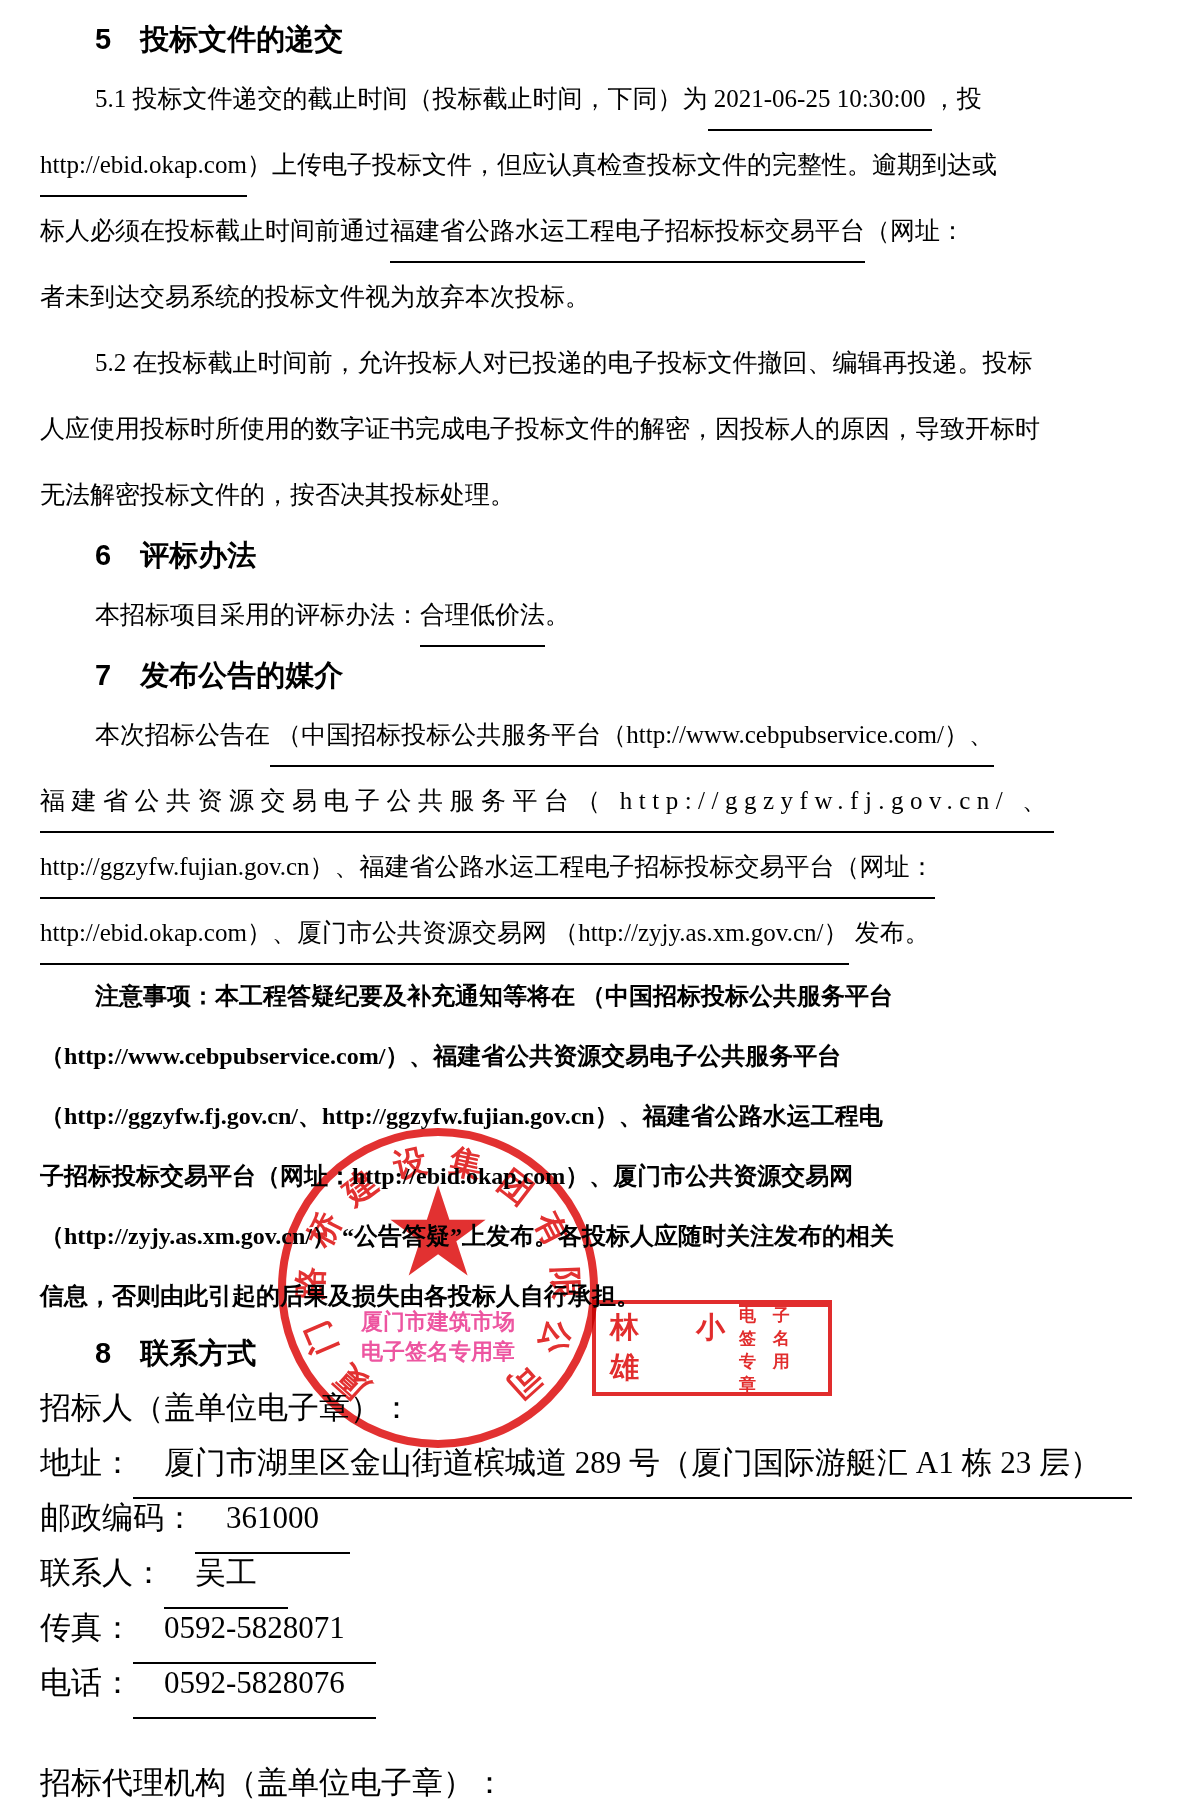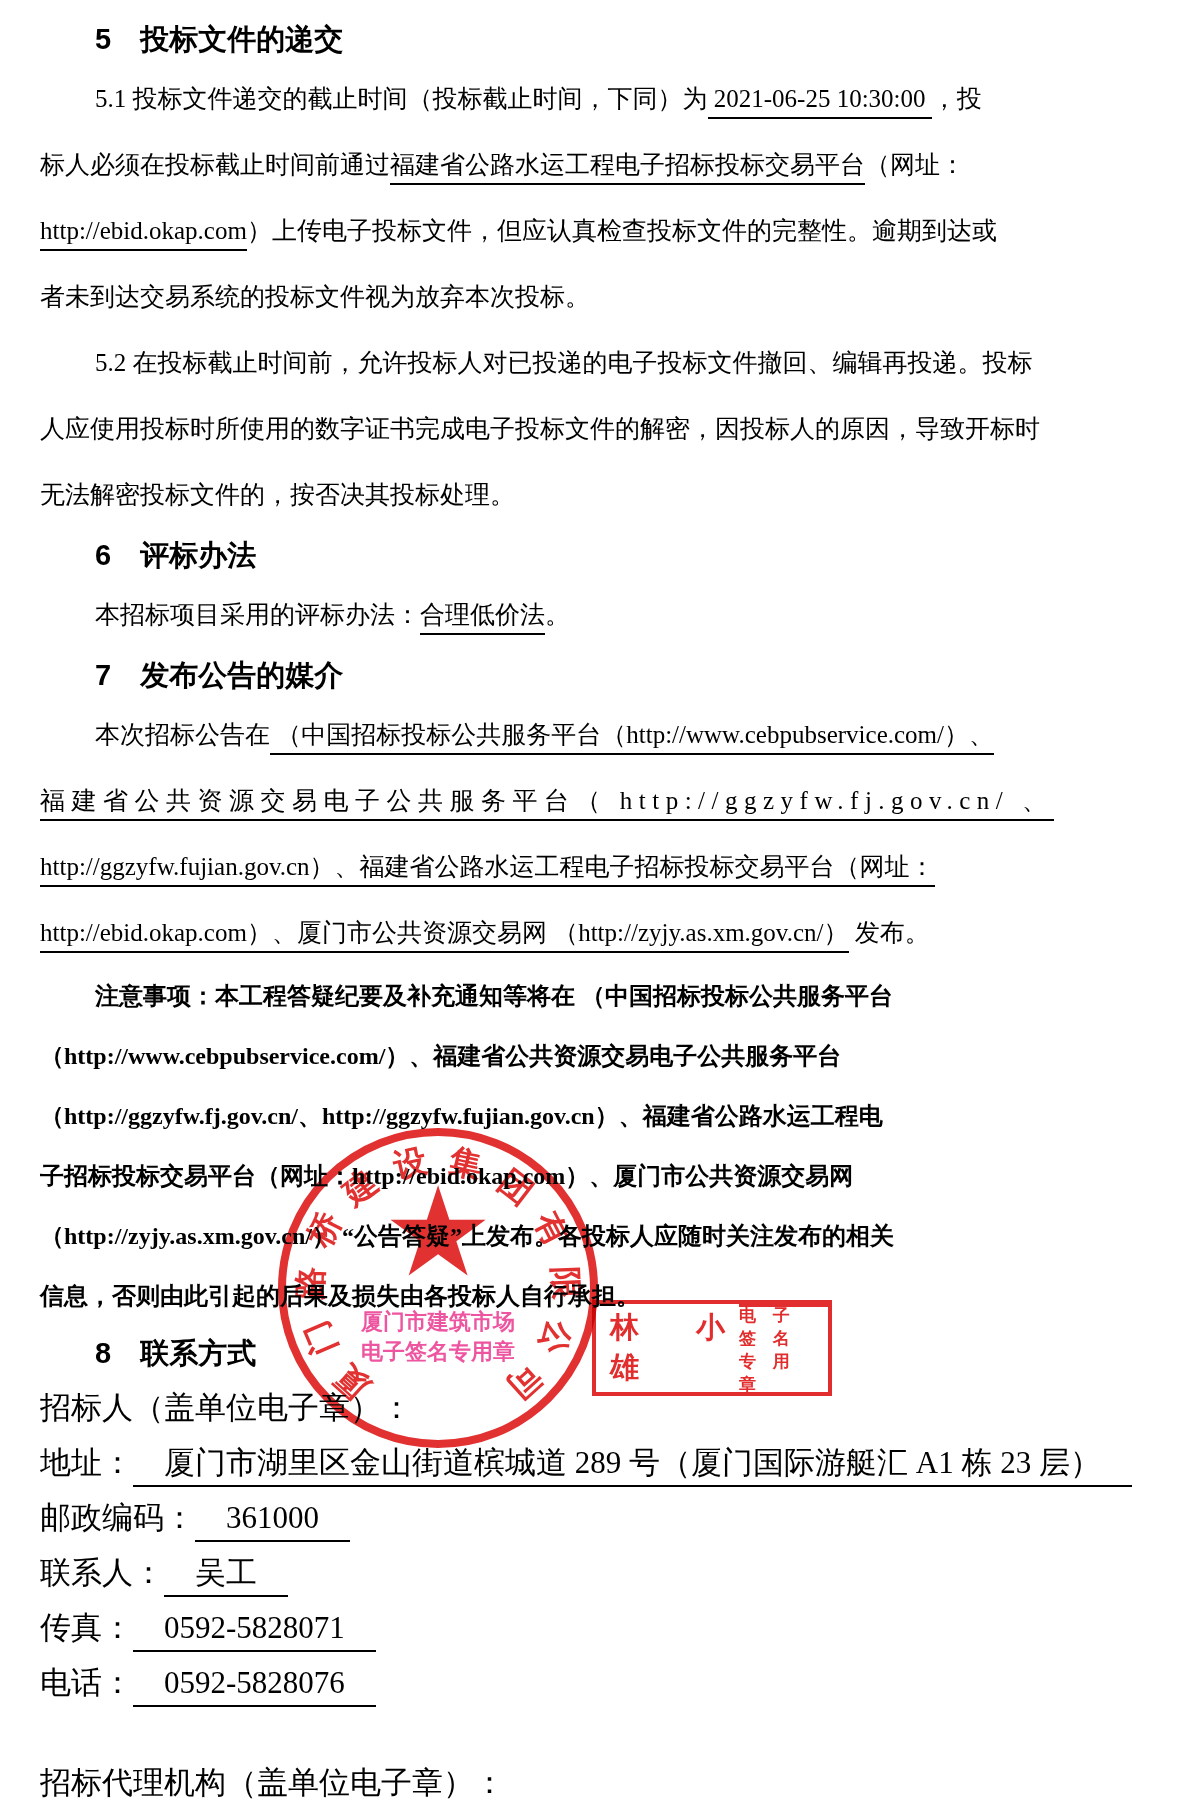--- a/index.html
+++ b/index.html
@@ -16,21 +16,21 @@
   }
   .para .line { font-size:25px; height:66px; line-height:66px; white-space:nowrap; }
   .bold-para .line {
     font-weight:bold; height:60px; line-height:60px;
     font-family:Liberation Serif, serif; font-size:24px;
   }
   .contacts .line { font-size:31px; height:55px; line-height:55px; white-space:nowrap; }
   .ind { padding-left:55px; }
   .sp { letter-spacing:6.5px; }
   .gap { margin-top:45px; }
-  .u { border-bottom:2px solid #000; padding-bottom:5px; }
+  .u { border-bottom:2px solid #000; padding-bottom:17px; }
 
   
   .seal {
     position:absolute; left:278px; top:1128px; width:320px; height:320px;
     border:8px solid #e02121; border-radius:50%;
     mix-blend-mode:multiply; opacity:.93; box-sizing:border-box;
   }
   .ring-ch {
     position:absolute; color:#e02121; font-weight:bold; font-size:33px;
     font-family:"Liberation Sans","DejaVu Sans",sans-serif; line-height:1;
@@ -64,22 +64,22 @@
     letter-spacing:6px; padding-left:0;
   }
 </style>
 </head>
 <body>
 
 <div id="doc">
     <div class="h">5　投标文件的递交</div>
     <div class="para">
       <div class="line ind"><span>5.1 投标文件递交的截止时间（投标截止时间，下同）为</span><span class="u"> 2021-06-25 10:30:00 </span><span>，投</span></div>
+      <div class="line"><span class="u">http://ebid.okap.com</span><span>）上传电子投标文件，但应认真检查投标文件的完整性。逾期到达或</span></div>
       <div class="line"><span>标人必须在投标截止时间前通过</span><span class="u">福建省公路水运工程电子招标投标交易平台</span><span>（网址：</span></div>
-      <div class="line"><span class="u">http://ebid.okap.com</span><span>）上传电子投标文件，但应认真检查投标文件的完整性。逾期到达或</span></div>
       <div class="line"><span>者未到达交易系统的投标文件视为放弃本次投标。</span></div>
     </div>
     <div class="para">
       <div class="line ind"><span>5.2 在投标截止时间前，允许投标人对已投递的电子投标文件撤回、编辑再投递。投标</span></div>
       <div class="line"><span>人应使用投标时所使用的数字证书完成电子投标文件的解密，因投标人的原因，导致开标时</span></div>
       <div class="line"><span>无法解密投标文件的，按否决其投标处理。</span></div>
     </div>
     <div class="h">6　评标办法</div>
     <div class="para">
       <div class="line ind"><span>本招标项目采用的评标办法：</span><span class="u">合理低价法</span><span>。</span></div>

